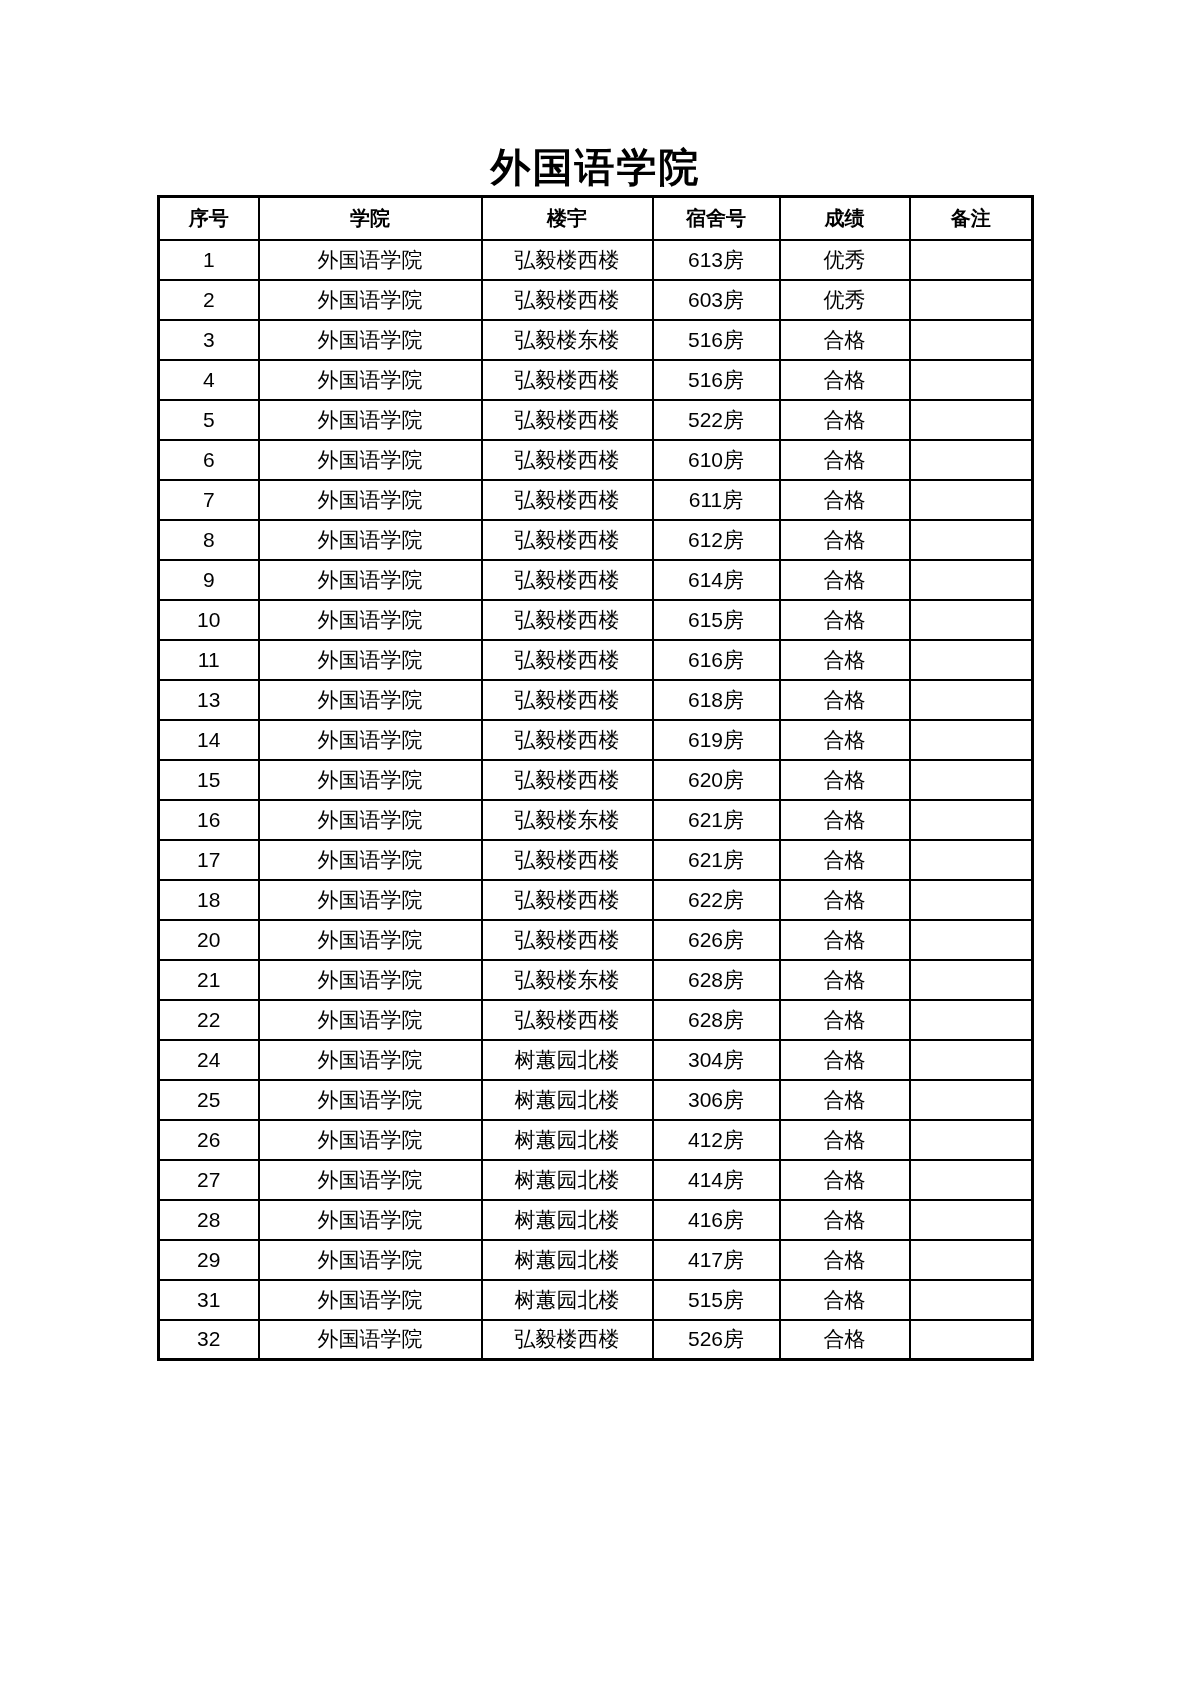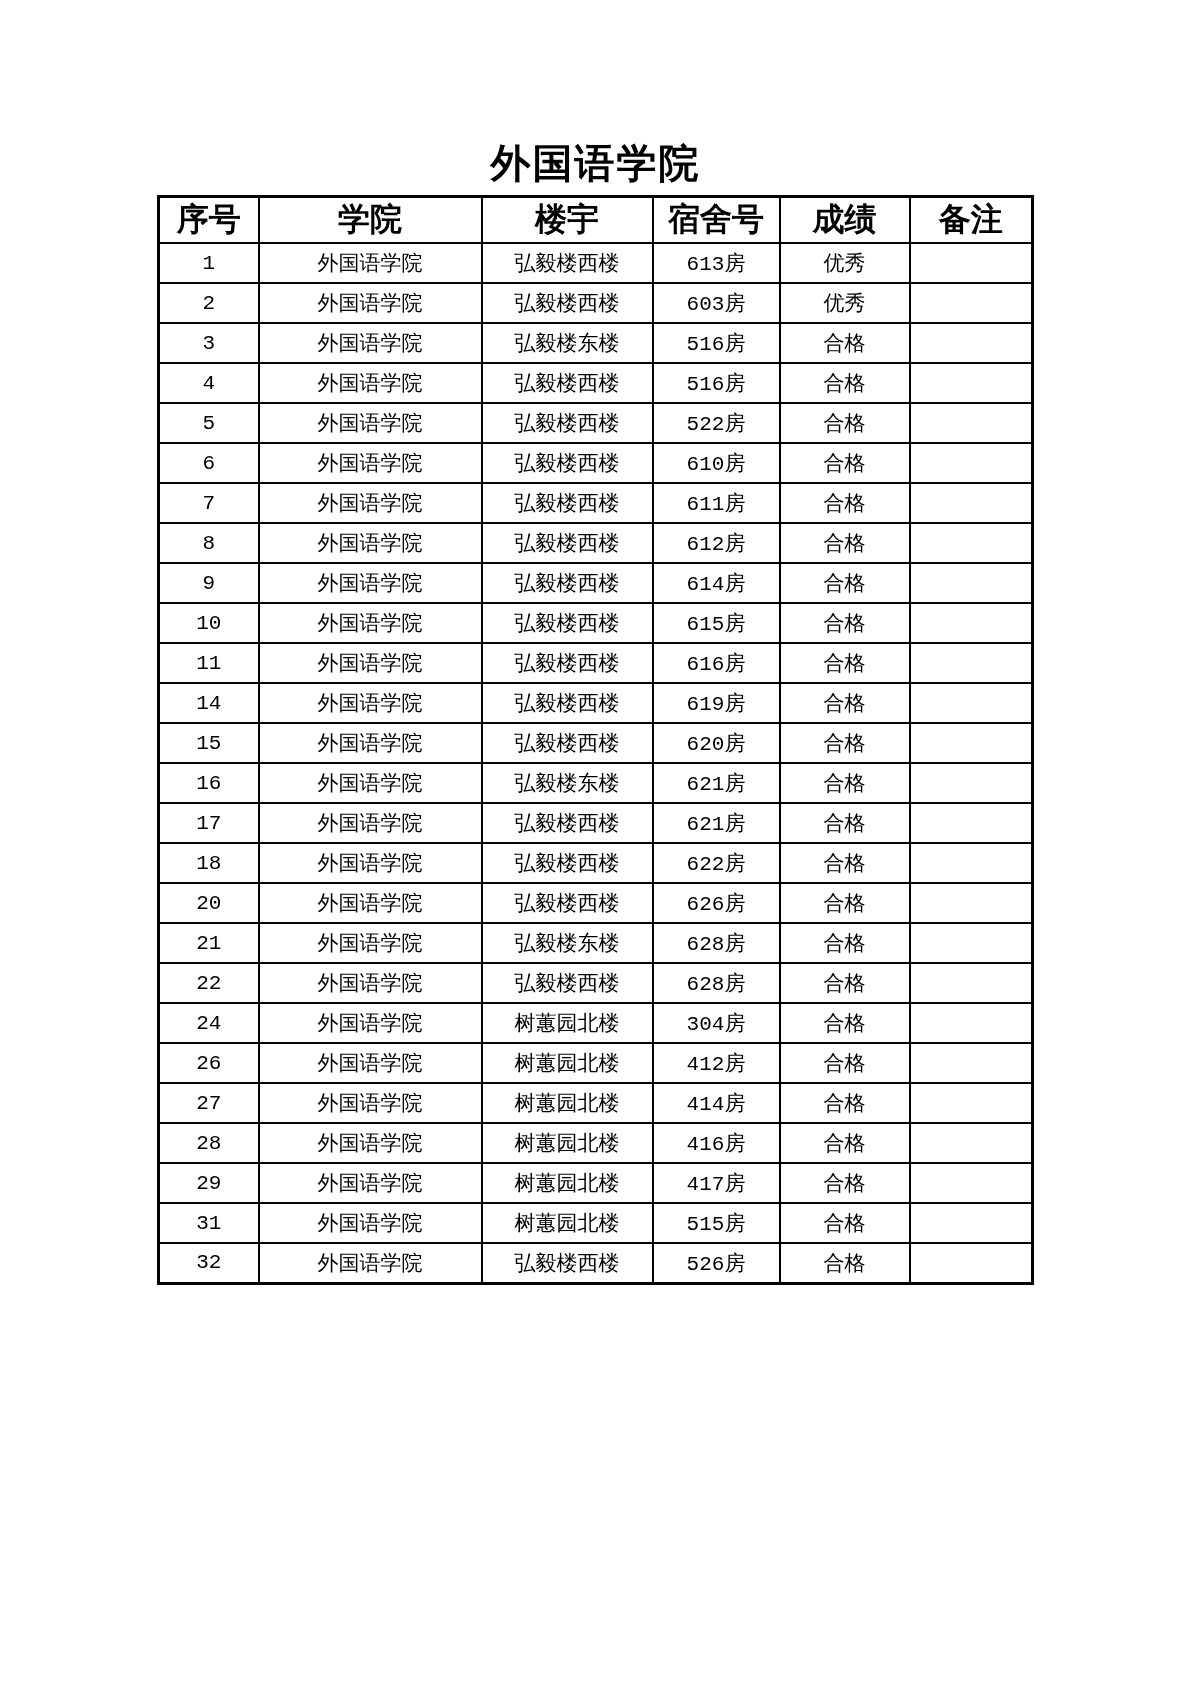--- a/index.html
+++ b/index.html
@@ -2,21 +2,21 @@
 <html><head>
 <meta charset="utf-8">
 <style>
   * { margin: 0; padding: 0; box-sizing: border-box; }
   html, body { background: #ffffff; }
   .page {
     position: relative;
     width: 1191px;
     height: 1684px;
     background: #ffffff;
-    font-family: Liberation Mono, monospace;
+    font-family: Liberation Sans, sans-serif;
     color: #000000;
     padding-top: 145px;
   }
   .doc-title {
     width: 874px;
     margin: 0 auto 6px auto;
     text-align: center;
     font-size: 40px;
     line-height: 44px;
     font-weight: bold;
@@ -38,21 +38,21 @@
   .score-table th, .score-table td {
     border: solid #000000;
     border-width: 2px 2px;
     text-align: center;
     vertical-align: middle;
     overflow: hidden;
     white-space: nowrap;
   }
   .score-table th {
     height: 43px;
-    font-size: 32px;
+    font-size: 20px;
     font-weight: bold;
   }
   .score-table td {
     height: 40px;
     font-size: 21px;
     font-weight: normal;
   }
 </style>
 </head>
 <body>
@@ -162,20 +162,28 @@
         </tr>
         <tr>
           <td>11</td>
           <td>外国语学院</td>
           <td>弘毅楼西楼</td>
           <td>616房</td>
           <td>合格</td>
           <td></td>
         </tr>
         <tr>
+          <td>13</td>
+          <td>外国语学院</td>
+          <td>弘毅楼西楼</td>
+          <td>618房</td>
+          <td>合格</td>
+          <td></td>
+        </tr>
+        <tr>
           <td>14</td>
           <td>外国语学院</td>
           <td>弘毅楼西楼</td>
           <td>619房</td>
           <td>合格</td>
           <td></td>
         </tr>
         <tr>
           <td>15</td>
           <td>外国语学院</td>
@@ -230,20 +238,28 @@
           <td>弘毅楼西楼</td>
           <td>628房</td>
           <td>合格</td>
           <td></td>
         </tr>
         <tr>
           <td>24</td>
           <td>外国语学院</td>
           <td>树蕙园北楼</td>
           <td>304房</td>
+          <td>合格</td>
+          <td></td>
+        </tr>
+        <tr>
+          <td>25</td>
+          <td>外国语学院</td>
+          <td>树蕙园北楼</td>
+          <td>306房</td>
           <td>合格</td>
           <td></td>
         </tr>
         <tr>
           <td>26</td>
           <td>外国语学院</td>
           <td>树蕙园北楼</td>
           <td>412房</td>
           <td>合格</td>
           <td></td>

